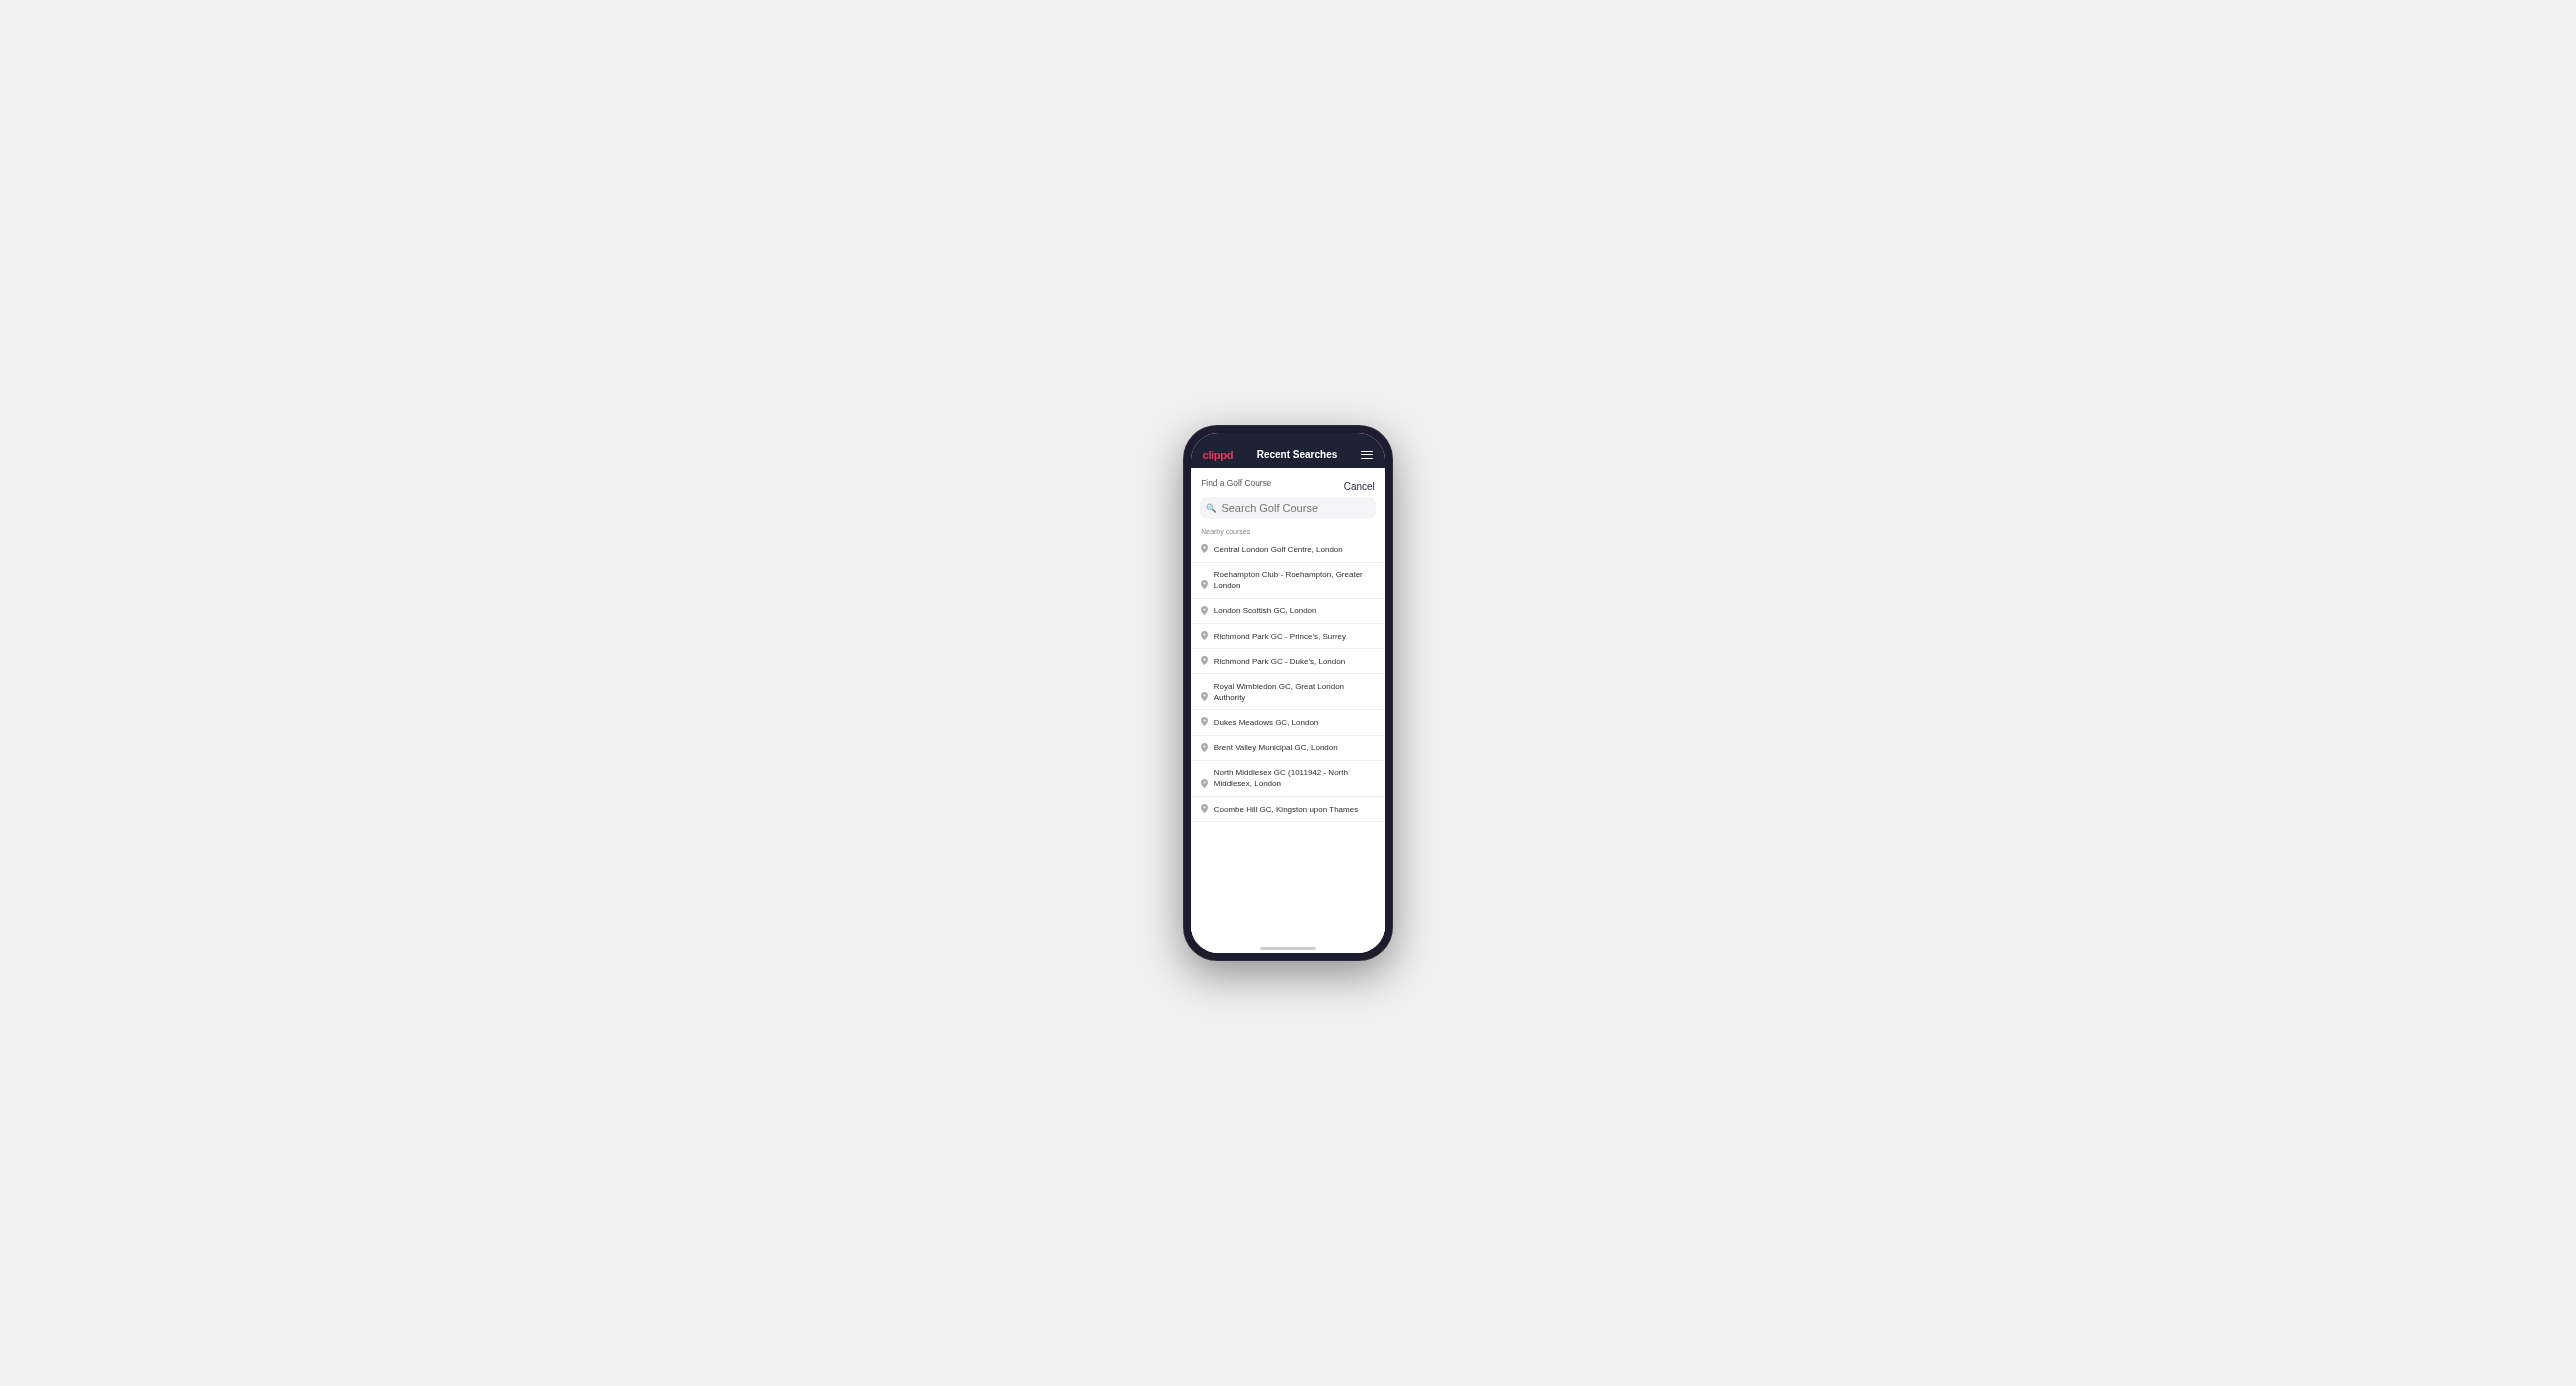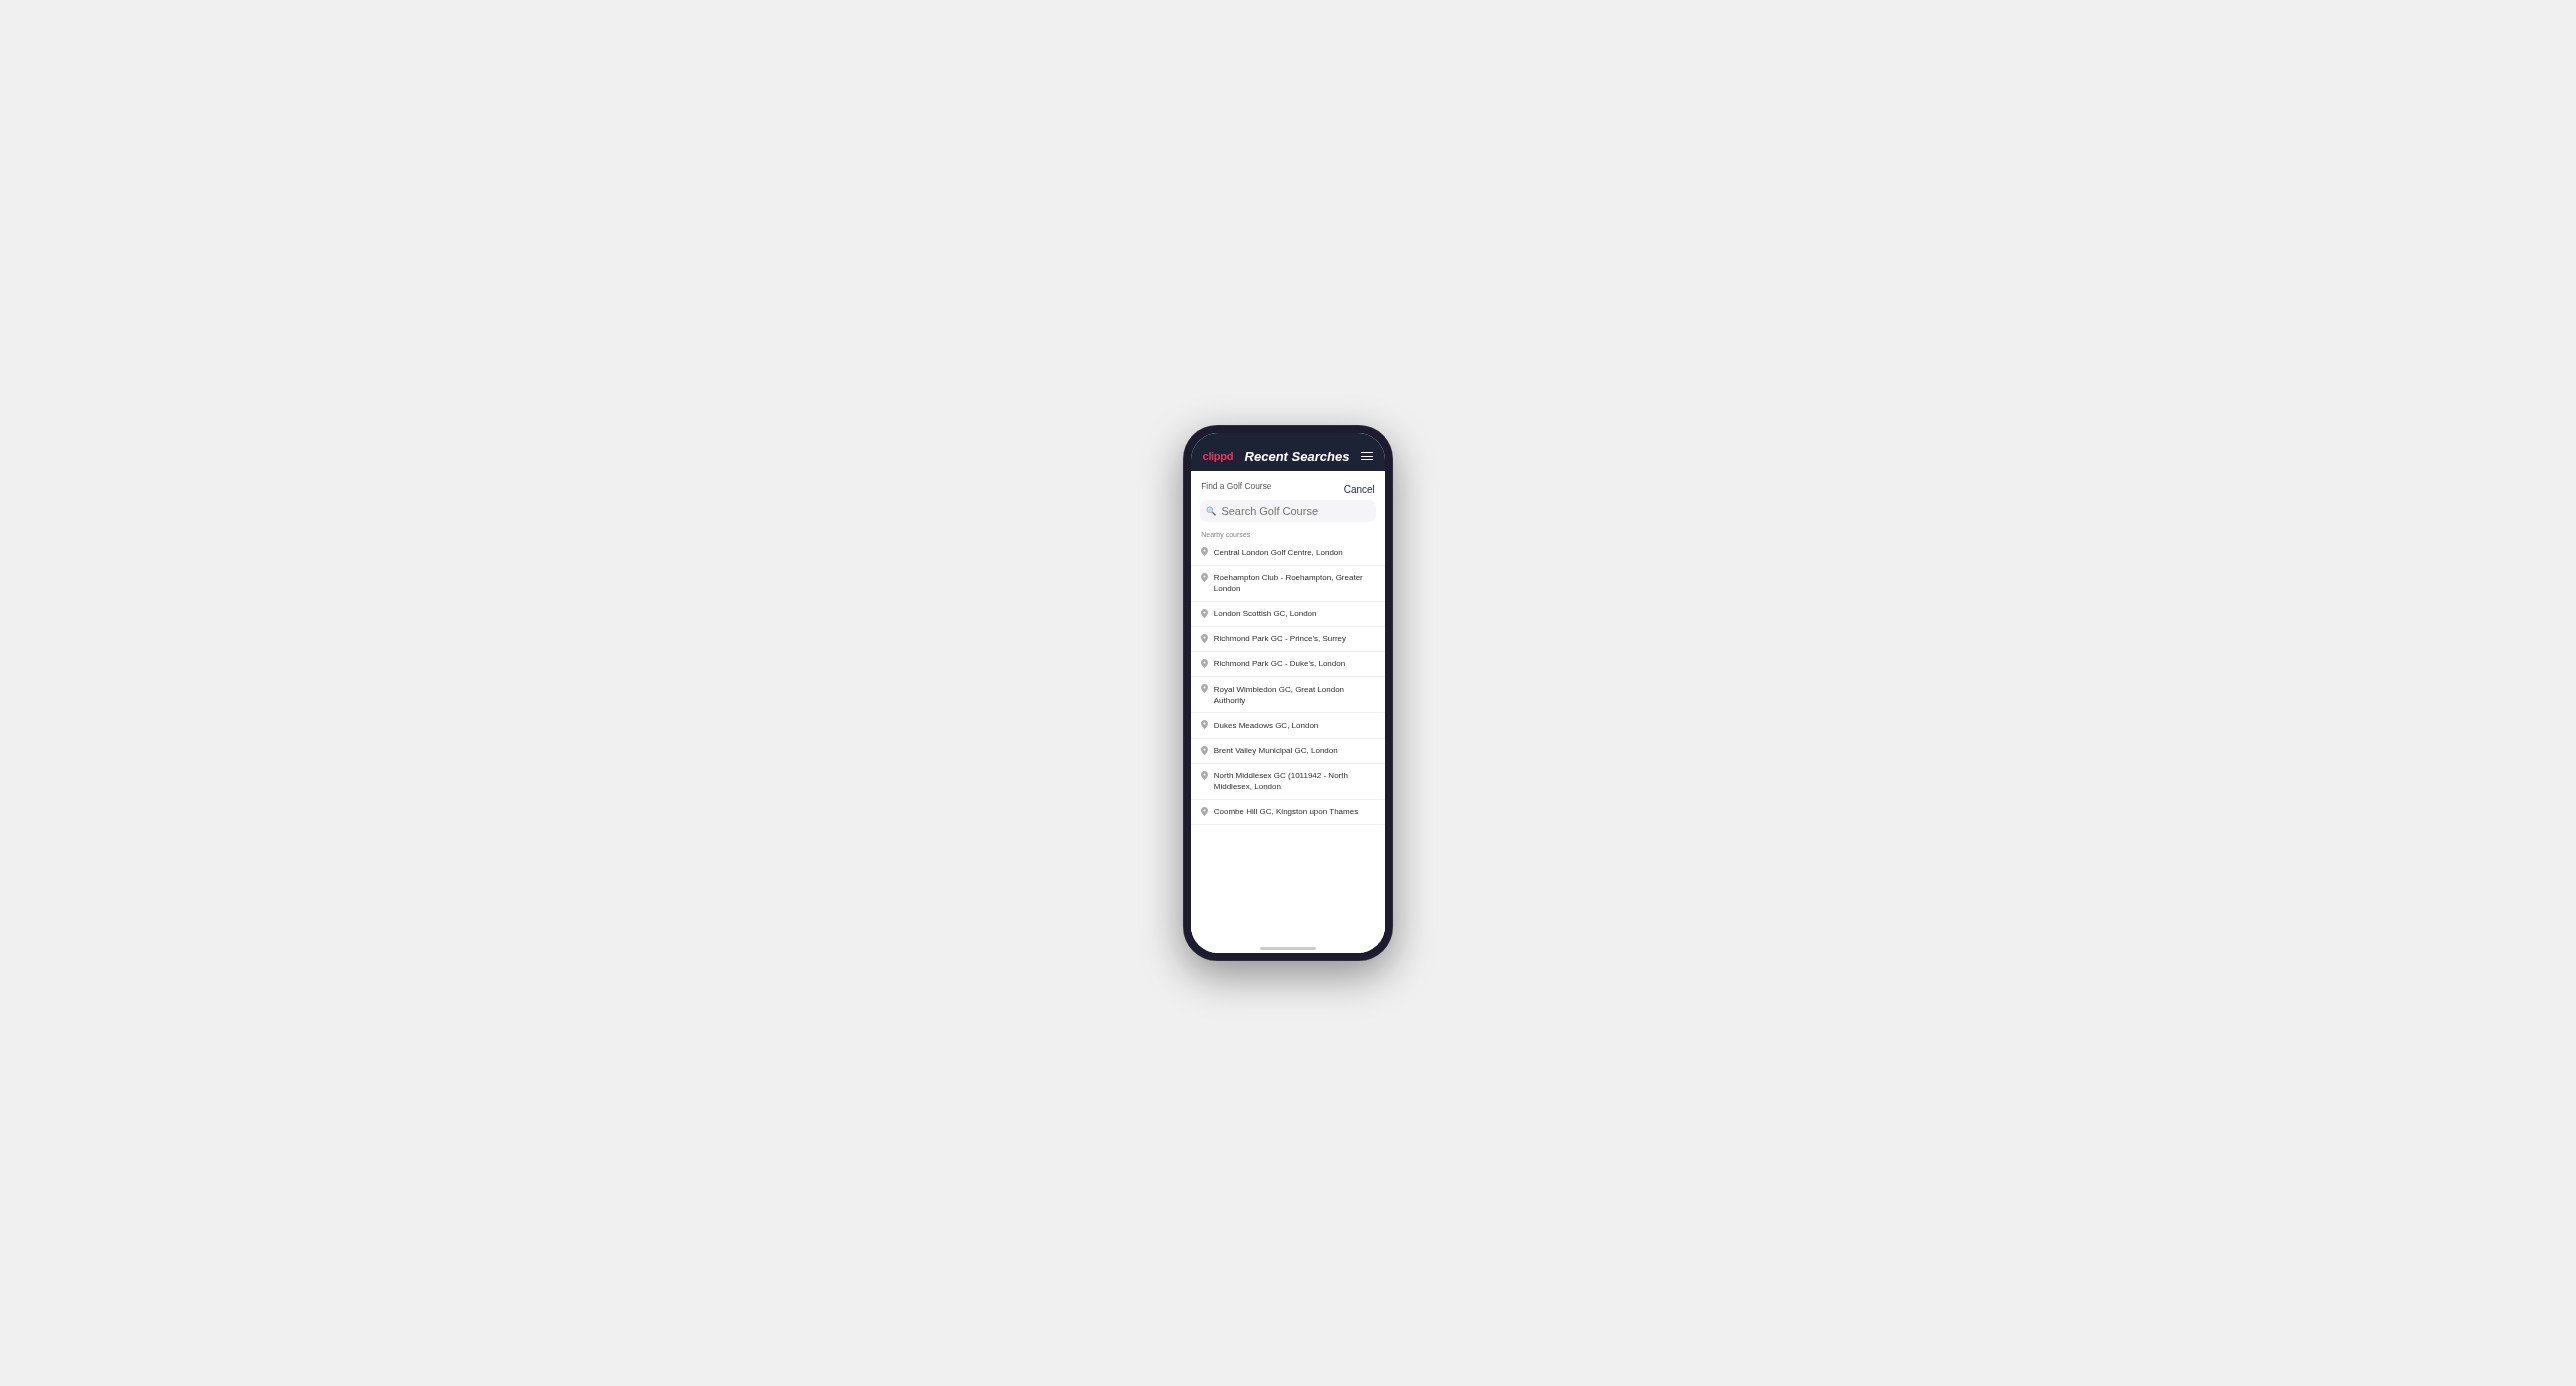--- a/index.html
+++ b/index.html
@@ -42,24 +42,23 @@
       padding: 5.6px 11.2px 7px;
       flex-shrink: 0;
     }
     .logo {
       font-size: 11.2px;
       font-weight: 700;
       color: #e8365d;
       letter-spacing: -0.4px;
     }
     .header-title {
-      font-size: 13px;
+      font-size: 10px;
       font-weight: 600;
       color: #fff;
-      font-style: italic;
     }
     .menu-icon {
       display: flex;
       flex-direction: column;
       gap: 2.1px;
       cursor: pointer;
     }
     .menu-icon span {
       display: block;
       width: 12.6px;
@@ -123,21 +122,21 @@
       flex-shrink: 0;
     }
     .courses-list {
       flex: 1;
       overflow-y: auto;
       background: #fff;
     }
     .courses-list::-webkit-scrollbar { display: none; }
     .course-item {
       display: flex;
-      align-items: flex-start;
+      align-items: flex-end;
       padding: 6.3px 9.8px;
       border-bottom: 0.7px solid #f0f0f0;
       cursor: pointer;
     }
     .pin-icon {
       color: #999;
       font-size: 7.7px;
       margin-right: 5.6px;
       margin-top: 0.7px;
       flex-shrink: 0;

